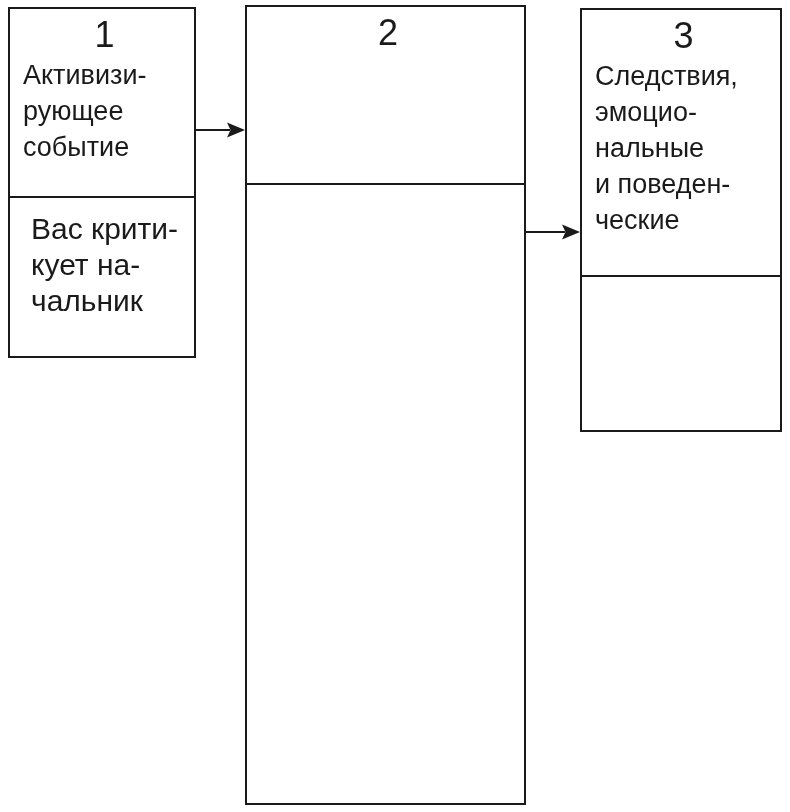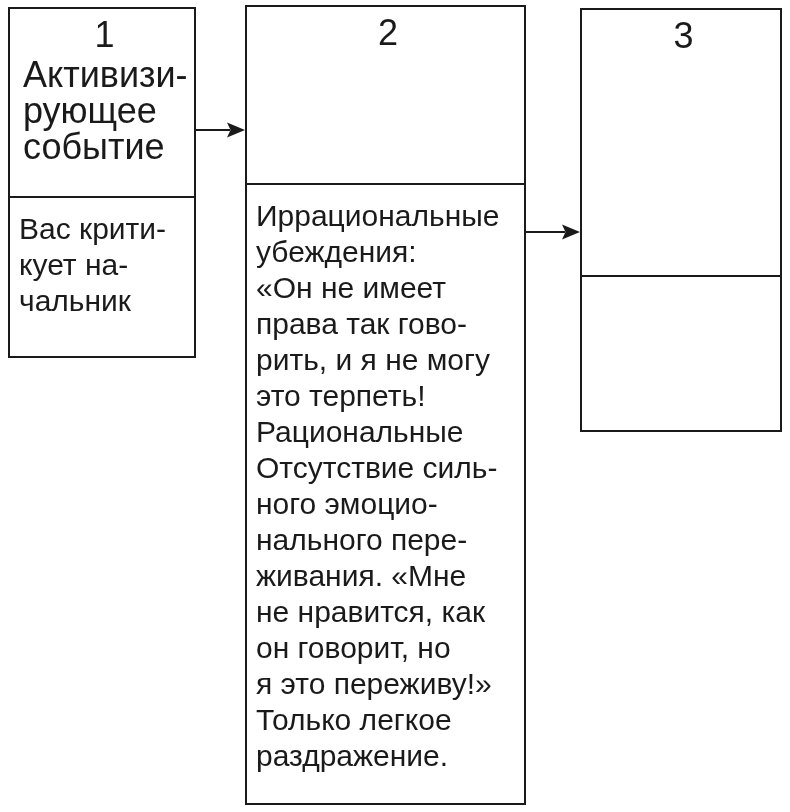--- a/index.html
+++ b/index.html
@@ -29,27 +29,27 @@
     border-bottom: 2px solid #1a1a1a;
     padding: 4px 8px 0 13px;
     flex: 0 0 auto;
   }
   .box-number {
     text-align: center;
     font-size: 36px;
     line-height: 44px;
   }
   .box-title {
-    font-size: 36px;
+    font-size: 27px;
     line-height: 36px;
     white-space: pre-line;
   }
   .box-body {
     box-sizing: border-box;
-    padding: 13px 4px 0 9px;
+    padding: 13px 4px 0 21px;
     font-size: 30px;
     line-height: 36px;
     white-space: pre-line;
     flex: 1 1 auto;
   }
   
   #box1 { left: 8px;   top: 7px; width: 188px; height: 351px; }
   #box1 .box-top { height: 189px; }
   
   #box2 { left: 245px; top: 5px; width: 281px; height: 800px; }
@@ -79,41 +79,30 @@
     </div>
     <div class="box-body">Вас крити-
 кует на-
 чальник</div>
   </section>
 
   <section class="box" id="box2">
     <div class="box-top">
       <div class="box-number">2</div>
     </div>
-    <div class="box-body">Иррациональные
-убеждения:
-«Он не имеет
-права так гово-
-рить, и я не могу
-это терпеть!
-Рациональные
-Отсутствие силь-
-ного эмоцио-
-нального пере-
-живания. «Мне
-не нравится, как
-он говорит, но
-я это переживу!»
-Только легкое
-раздражение.</div>
   </section>
 
   <section class="box" id="box3">
     <div class="box-top">
       <div class="box-number">3</div>
+      <div class="box-title">Следствия,
+эмоцио-
+нальные
+и поведен-
+ческие</div>
     </div>
   </section>
 
   <svg class="arrow" id="arrow1" width="50" height="18" viewBox="0 0 50 18" aria-hidden="true">
     <line x1="0" y1="9" x2="35" y2="9" stroke="#1a1a1a" stroke-width="2"></line>
     <polygon points="50,9 32,1.5 35.5,9 32,16.5" fill="#1a1a1a"></polygon>
   </svg>
 
   <svg class="arrow" id="arrow2" width="54" height="18" viewBox="0 0 54 18" aria-hidden="true">
     <line x1="0" y1="9" x2="39" y2="9" stroke="#1a1a1a" stroke-width="2"></line>

